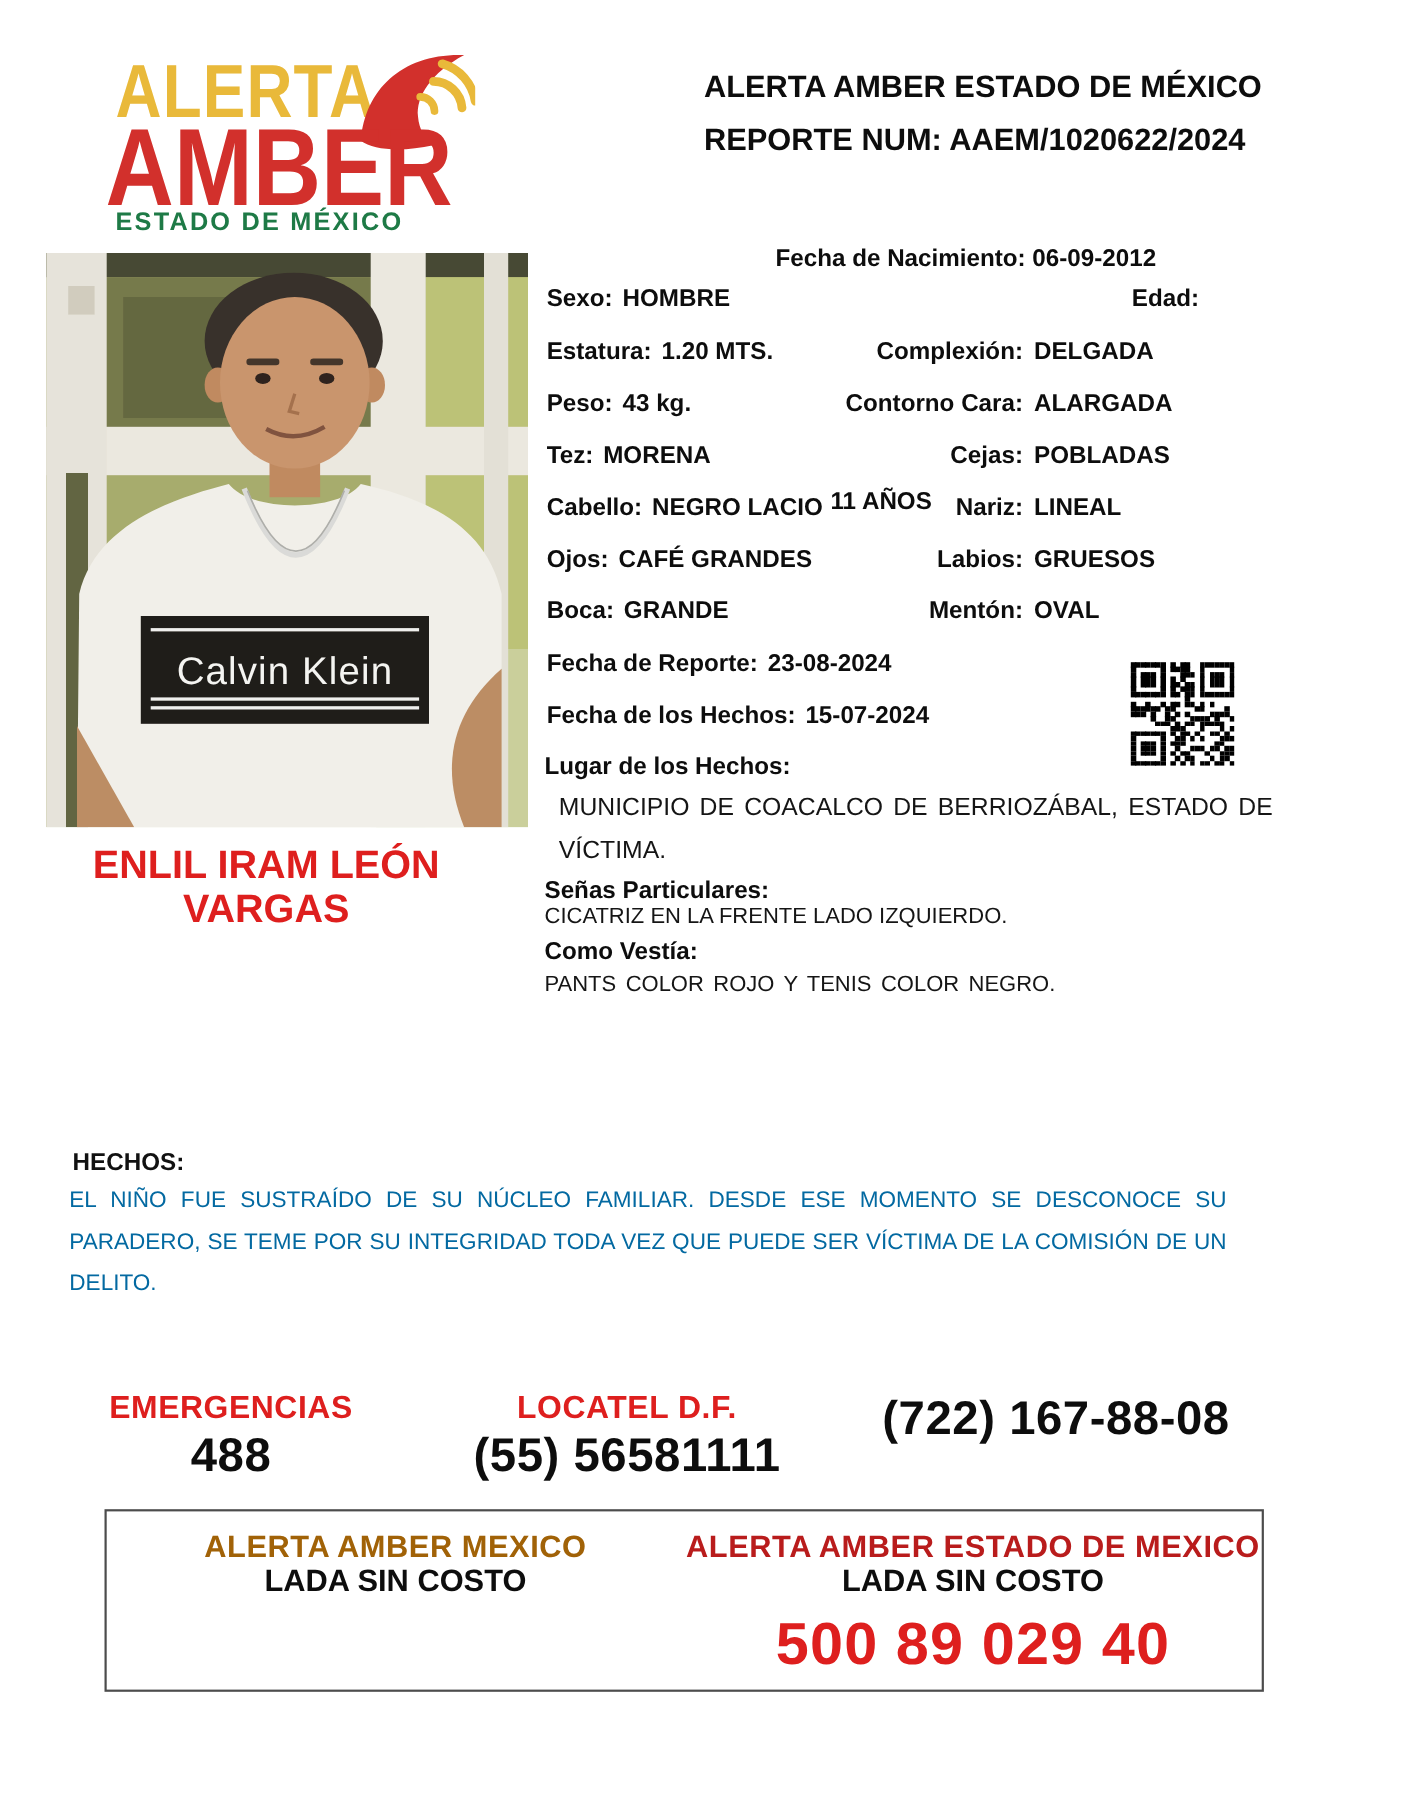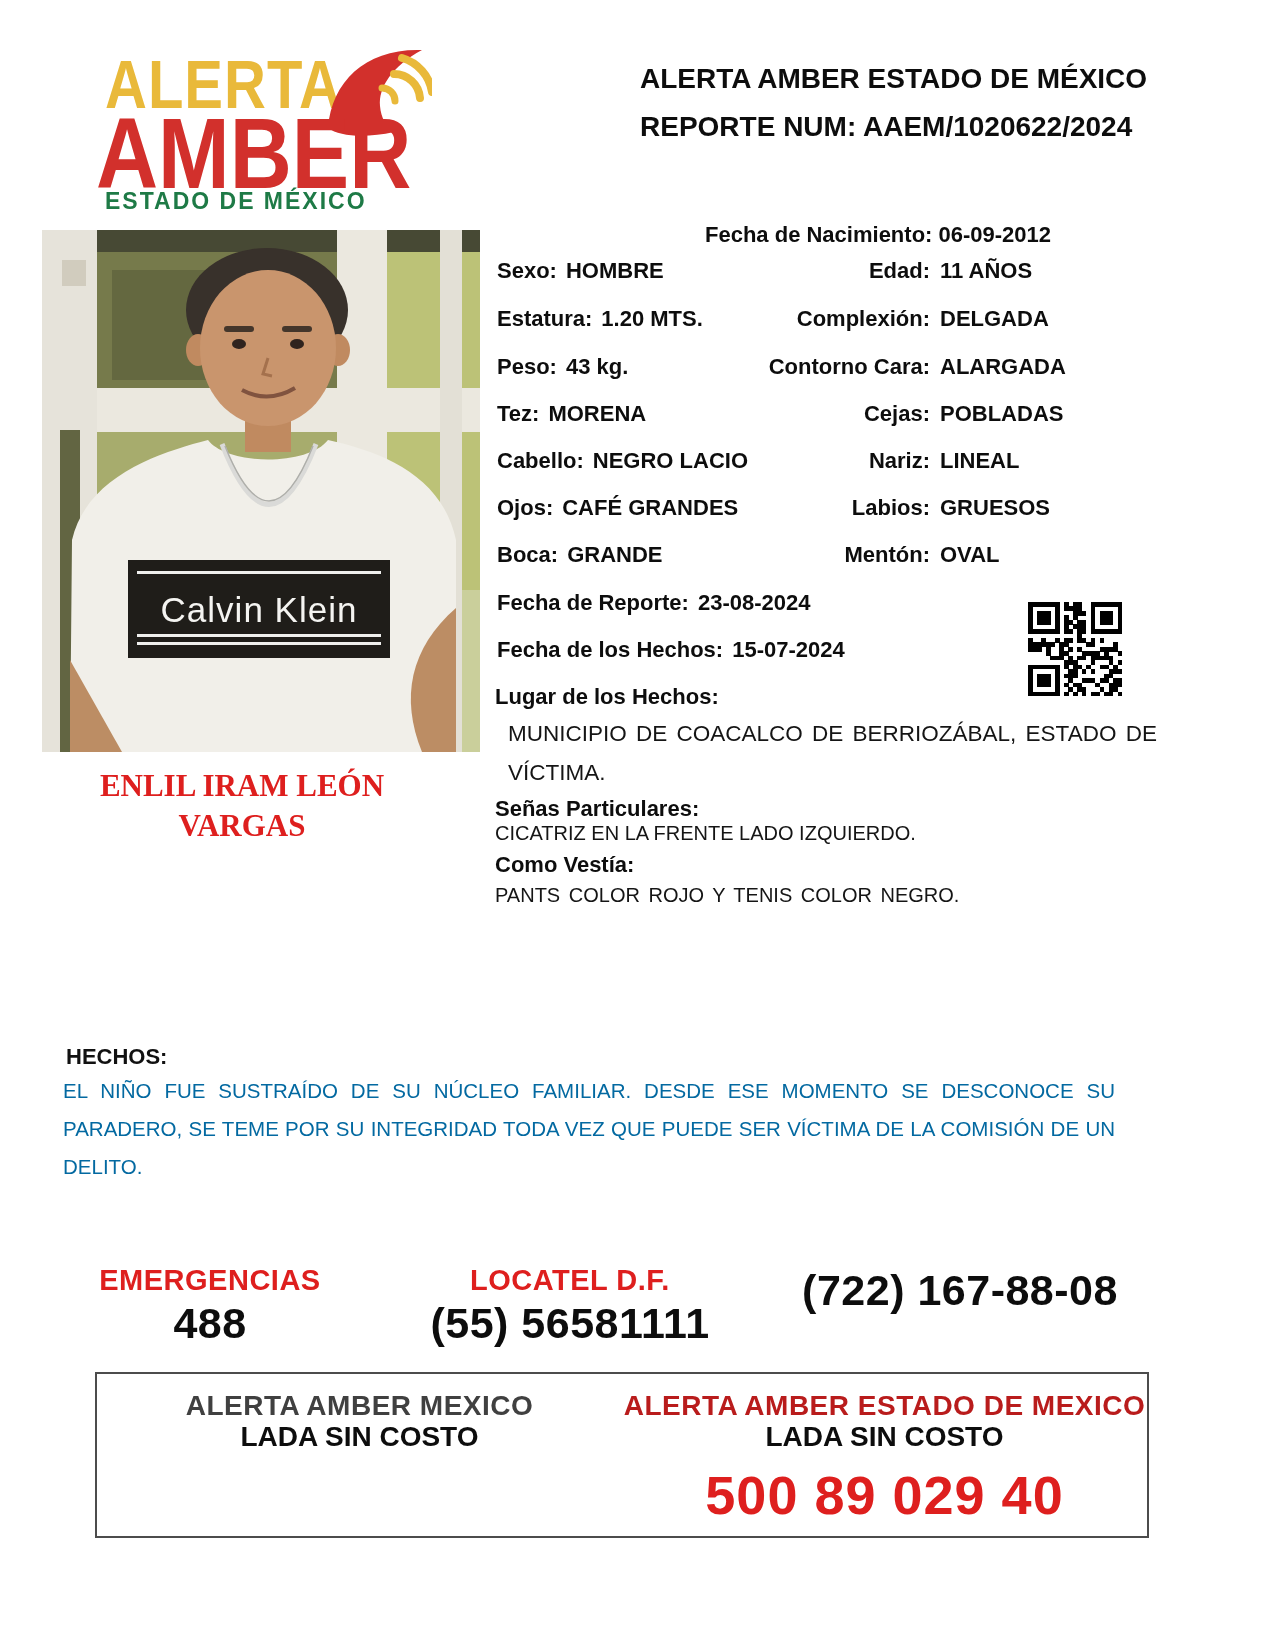--- a/index.html
+++ b/index.html
@@ -14,21 +14,21 @@
               transform:scaleY(1.16);transform-origin:top left;}
   .logo-word3{left:105px;top:188px;font-size:23px;font-weight:bold;letter-spacing:2px;}
   .logo-swoosh{left:322px;top:40px;}
 
   
   .hdr{left:640px;top:62px;width:540px;font-size:28px;font-weight:bold;line-height:33px;color:#0d0d0d;}
   .hdr .l2{margin-top:15px;}
 
   
   .photo{left:42px;top:230px;width:438px;height:522px;}
-  .caption{left:42px;top:766px;width:400px;text-align:center;font-size:31px;font-weight:bold;line-height:40px;font-family:Liberation Serif, serif;}
+  .caption{left:42px;top:766px;width:400px;text-align:center;font-size:36px;font-weight:bold;line-height:40px;}
 
   
   .details{left:497px;top:215px;width:680px;height:480px;font-size:22px;font-weight:bold;color:#0d0d0d;}
   .drow{position:absolute;white-space:nowrap;}
   .pairL .lbl{margin-right:9px;}
   .pairR{display:flex;left:248px;width:345px;}
   .pairR .lbl{flex:0 0 185px;text-align:right;}
   .pairR .val{width:150px;margin-left:10px;text-align:left;}
 
   .sec-label{font-size:22px;font-weight:bold;color:#0d0d0d;}
@@ -126,21 +126,21 @@
 
   <div class="abs details">
     <div class="drow" style="left:208px;top:7px;">
       <span class="lbl">Fecha de Nacimiento:</span>
       <span class="val">06-09-2012</span>
     </div>
 
     <div class="drow pairL" style="left:0;top:43px;">
       <span class="lbl">Sexo:</span><span class="val">HOMBRE</span>
     </div>
-    <div class="drow pairR" style="top:43px;">
+    <div class="drow pairR" style="top:43px;flex-direction:column;">
       <span class="lbl">Edad:</span>
         <span class="val">11 AÑOS</span>
     </div>
 
     <div class="drow pairL" style="left:0;top:91px;">
       <span class="lbl">Estatura:</span><span class="val">1.20 MTS.</span>
     </div>
     <div class="drow pairR" style="top:91px;">
       <span class="lbl">Complexión:</span>
         <span class="val">DELGADA</span>
@@ -445,21 +445,21 @@
   <div class="abs contact c2">
     <div class="clabel" style="color:#DE1F1E;">LOCATEL D.F.</div>
     <div class="cnumber">(55) 56581111</div>
   </div>
   <div class="abs contact c3">
     <div class="cnumber">(722) 167-88-08</div>
   </div>
 
   <div class="abs fbox">
     <div class="fcol">
-      <div class="ftitle" style="color:#404040;">ALERTA AMBER MEXICO</div>
+      <div class="ftitle" style="color:#a16207;">ALERTA AMBER MEXICO</div>
       <div class="fsub">LADA SIN COSTO</div>
     </div>
     <div class="fcol">
       <div class="ftitle" style="color:#b91c1c;">ALERTA AMBER ESTADO DE MEXICO</div>
       <div class="fsub">LADA SIN COSTO</div>
       <div class="fnumber" style="color:#DE1F1E;">500 89 029 40</div>
     </div>
   </div>
 
 </div>

